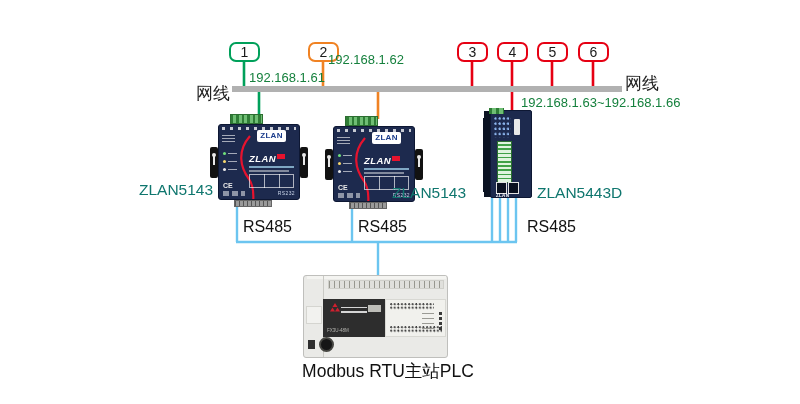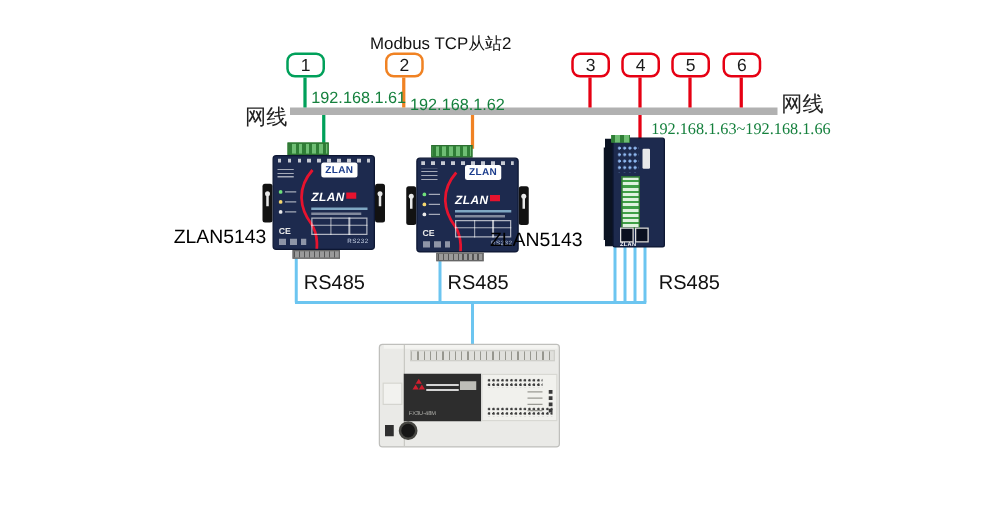--- a/index.html
+++ b/index.html
@@ -14,21 +14,21 @@
   .w-blue{stroke:var(--rs485_blue,#6CC5F0);stroke-width:2.4;fill:none;}
   
   .node{width:31px;height:20px;border-radius:7px;background:#fff;display:flex;align-items:center;
     justify-content:center;font-size:14px;line-height:1;border:2.6px solid #000;box-sizing:border-box;}
   .node.green{border-color:var(--slave1_green,#00A05A);}
   .node.orange{border-color:var(--slave2_orange,#F08223);}
   .node.red{border-color:var(--slave36_red,#E60013);}
   .toplabel{font-size:13.5px;white-space:nowrap;color:#111;}
   .iplabel{font-size:13px;white-space:nowrap;color:#15803d;}
   .cable{font-size:17px;color:#222;white-space:nowrap;}
-  .devname{font-size:15.5px;color:#000000;white-space:nowrap;}
+  .devname{font-size:15.5px;color:#0f766e;white-space:nowrap;}
   .rslabel{font-size:16px;color:#111;white-space:nowrap;}
   .plclabel{font-size:17.5px;color:#111;white-space:nowrap;transform:translateX(-50%);}
   
   .z5143{width:98px;height:93px;}
   .z5143 .ear{position:absolute;top:33px;width:8px;height:31px;background:#121212;border-radius:2px;}
   .z5143 .ear.l{left:0;} .z5143 .ear.r{left:90px;}
   .z5143 .kh{position:absolute;left:2px;top:6px;width:4px;height:4px;border-radius:50%;background:#e8e8e8;}
   .z5143 .khs{position:absolute;left:3px;top:9px;width:2px;height:9px;background:#e8e8e8;}
   .z5143 .tblock{position:absolute;left:20px;top:0;width:33px;height:10px;background:#3FA047;
     background-image:repeating-linear-gradient(90deg,#2F7D36 0 2.5px,#6FBE74 2.5px 5.5px);border:1px solid #2C6E31;box-sizing:border-box;}
@@ -126,32 +126,31 @@
     <line class="w-blue" x1="237" y1="205" x2="237" y2="242"></line>
     <line class="w-blue" x1="352" y1="207" x2="352" y2="242"></line>
     <line class="w-blue" x1="492" y1="197" x2="492" y2="242"></line>
     <line class="w-blue" x1="500" y1="197" x2="500" y2="242"></line>
     <line class="w-blue" x1="508" y1="197" x2="508" y2="242"></line>
     <line class="w-blue" x1="516" y1="197" x2="516" y2="242"></line>
     <line class="w-blue" x1="236" y1="242" x2="517" y2="242"></line>
     <line class="w-blue" x1="378" y1="242" x2="378" y2="278"></line>
   </svg>
 
-  <div class="abs toplabel" style="left:296px;top:26px;">Modbus TCP从站2</div>
 
   <div class="abs node green" style="left:229px;top:42px;">1</div>
   <div class="abs node orange" style="left:308px;top:42px;">2</div>
   <div class="abs node red" style="left:457px;top:42px;">3</div>
   <div class="abs node red" style="left:497px;top:42px;">4</div>
   <div class="abs node red" style="left:537px;top:42px;">5</div>
   <div class="abs node red" style="left:578px;top:42px;">6</div>
 
   <div class="abs iplabel" style="left:249px;top:70px;">192.168.1.61</div>
-  <div class="abs iplabel" style="left:328px;top:76px;text-align:center;">192.168.1.62</div>
-  <div class="abs iplabel" style="left:521px;top:95px;font-family:Liberation Serif, serif;">192.168.1.63~192.168.1.66</div>
+  <div class="abs iplabel" style="left:328px;top:52px;text-align:center;">192.168.1.62</div>
+  <div class="abs iplabel" style="left:521px;top:95px;">192.168.1.63~192.168.1.66</div>
 
   <div class="abs cable" style="left:196px;top:82px;">网线</div>
   <div class="abs cable" style="left:625px;top:72px;">网线</div>
 
   <div class="abs z5143" style="left:210px;top:114px;">
     <div class="ear l">
         <div class="kh"></div>
         <div class="khs"></div>
       </div>
     <div class="ear r">
@@ -239,20 +238,21 @@
       <div class="dintab2"></div>
     <div class="body"></div>
     <div class="tterm"></div>
     <div class="leds"></div>
     <div class="wstrip"></div>
     <div class="gstrip"></div>
     <div class="port p1"></div>
     <div class="port p2"></div>
     <div class="zlogo">ZLAN</div>
   </div>
+  <div class="abs devname" style="left:537px;top:184px;">ZLAN5443D</div>
 
   <div class="abs rslabel" style="left:243px;top:218px;">RS485</div>
   <div class="abs rslabel" style="left:358px;top:218px;">RS485</div>
   <div class="abs rslabel" style="left:527px;top:218px;">RS485</div>
 
   <div class="abs plc" style="left:303px;top:275px;">
     <div class="topedge"></div>
     <div class="leftcol">
         <div class="notch"></div>
       </div>
@@ -283,14 +283,15 @@
           <span class="sq"></span>
         </div>
       <div class="ledlbl" style="top:27px;">
           <span class="t"></span>
           <span class="sq"></span>
         </div>
     </div>
     <div class="conn"></div>
     <div class="pwr"></div>
   </div>
+  <div class="abs plclabel" style="left:388px;top:359px;">Modbus RTU主站PLC</div>
 
 </div>
 
 </body></html>

